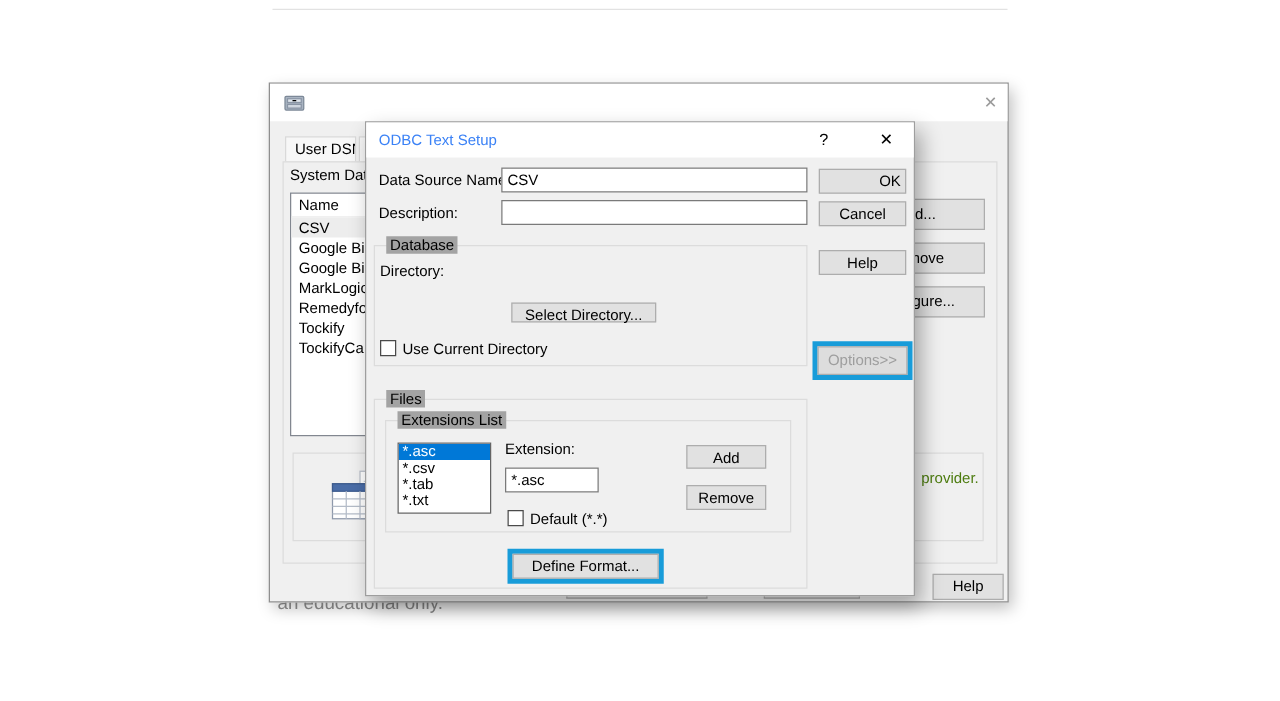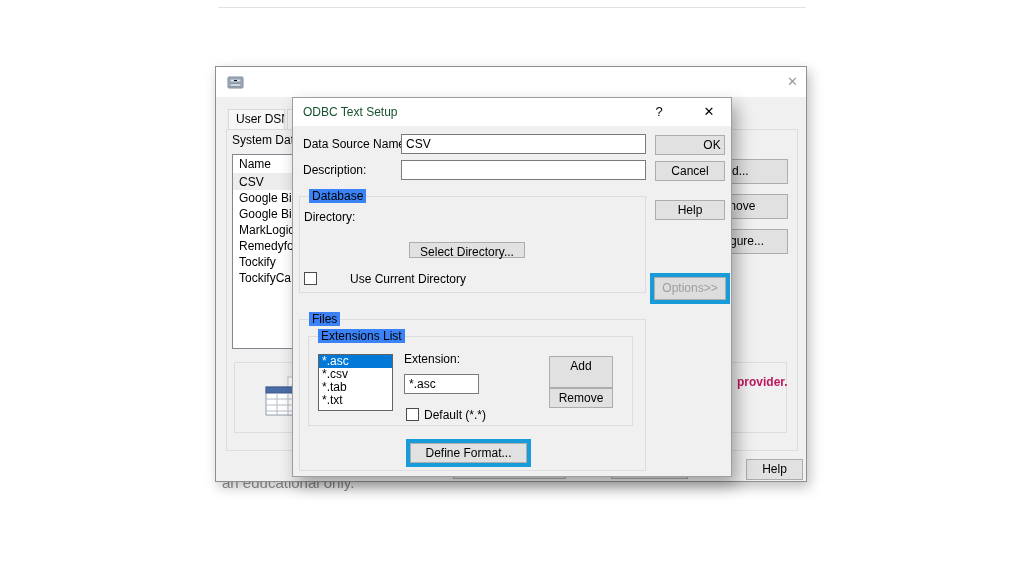--- a/index.html
+++ b/index.html
@@ -33,74 +33,74 @@
               border:1px solid #828790; overflow:hidden; }
   #sys-list .hdr { height:19px; line-height:19px; padding-left:6px; border-bottom:1px solid #ececec; }
   #sys-list .row { height:16px; line-height:16px; padding-left:6px; white-space:nowrap; }
   #sys-list .row.sel { background:#ededed; }
 
   .btn { background:#e1e1e1; border:1px solid #adadad; text-align:center; font-size:12px;
          color:#000; line-height:18px; cursor:default; }
   .side-btn { left:462px; width:110px; height:25px; line-height:23px; }
 
   #bottom-group { left:18px; top:295px; width:553px; height:71px; border:1px solid #dcdcdc; background:#f0f0f0; }
-  #provider-frag { left:502px; top:12px; color:#be185d;font-weight:bold; }
+  #provider-frag { left:502px; top:12px; color:#4d7c0f; }
 
   .sliver { top:392px; height:20px; }
   #win-help { left:530px; top:392px; width:57px; height:21px; }
 
   
   #dlg { left:292px; top:97px; width:440px; height:380px; background:#f0f0f0;
          border:1px solid #9e9e9e; z-index:10; box-shadow:5px 8px 16px rgba(0,0,0,.33); }
   #dlg-titlebar { left:0; top:0; width:100%; height:28px; background:#ffffff; }
-  #dlg-title { left:10px; top:0; height:28px; line-height:28px; color:#14532d; }
+  #dlg-title { left:10px; top:0; height:28px; line-height:28px; color:#3b82f6; }
   #dlg-helpbtn { left:350px; top:0; width:32px; height:28px; line-height:28px; text-align:center; font-size:13px; }
   #dlg-close { left:396px; top:0; width:40px; height:28px; line-height:28px; text-align:center; font-size:13px; }
 
   .field { background:#fff; border:1px solid #7a7a7a; font-family:"Liberation Sans",sans-serif;
            font-size:12px; padding:0 4px; }
   #dsn-label { left:10px; top:39px; }
   #dsn-input { left:108px; top:36px; width:245px; height:20px; }
   #desc-label { left:10px; top:65px; }
   #desc-input { left:108px; top:62px; width:245px; height:20px; }
 
   #btn-ok { left:362px; top:37px; width:70px; height:20px;padding-left:44px; }
   #btn-cancel { left:362px; top:63px; width:70px; height:20px; }
   #btn-help { left:362px; top:102px; width:70px; height:20px; }
 
   .hl-frame { background:#189cd9; }
   #options-frame { left:357px; top:175px; width:80px; height:31px; }
   #btn-options { left:4px; top:4px; width:72px; height:23px; line-height:21px; color:#9e9e9e; background:#dddddd; }
 
   .group { border:1px solid #dcdcdc; background:#f0f0f0; }
-  .group-label { background:#3b82f6; padding:0 3px; white-space:nowrap; }
+  .group-label { background:#a3a3a3; padding:0 3px; white-space:nowrap; }
 
   #db-group { left:6px; top:98px; width:347px; height:97px; }
   #db-legend { left:16px; top:91px; }
   #dir-label { left:11px; top:112px; }
   #dir-value { left:83px; top:112px; white-space:nowrap; }
   #btn-seldir { left:116px; top:144px; width:116px; height:16px; }
   .checkbox { width:13px; height:13px; background:#fff; border:1px solid #4a4a4a; }
   #cb-usedir { left:11px; top:174px; }
-  #cb-usedir-label { left:29px; top:174px;margin-left:28px; }
+  #cb-usedir-label { left:29px; top:174px; }
 
   #files-group { left:6px; top:221px; width:347px; height:152px; }
   #files-legend { left:16px; top:214px; }
   #ext-group { left:15px; top:238px; width:325px; height:90px; }
   #ext-legend { left:25px; top:231px; }
 
   #ext-list { left:25px; top:256px; width:75px; height:57px; background:#fff; border:1px solid #646464; overflow:hidden; }
   #ext-list .erow { height:13px; line-height:13px; padding-left:3px; white-space:nowrap; }
   #ext-list .erow.sel { background:#0078d7; color:#fff; }
 
   #ext-label { left:111px; top:254px; }
   #ext-input { left:111px; top:276px; width:75px; height:20px; }
   #cb-default { left:113px; top:310px; }
   #cb-default-label { left:131px; top:310px; }
-  #btn-add { left:256px; top:258px; width:64px; height:32px; }
+  #btn-add { left:256px; top:258px; width:64px; height:19px; }
   #btn-remove { left:256px; top:290px; width:64px; height:20px; }
 
   #define-frame { left:113px; top:341px; width:125px; height:28px; }
   #btn-define { left:4px; top:4px; width:117px; height:20px; }
 </style>
 </head>
 <body>
 
 <div id="page">
 

